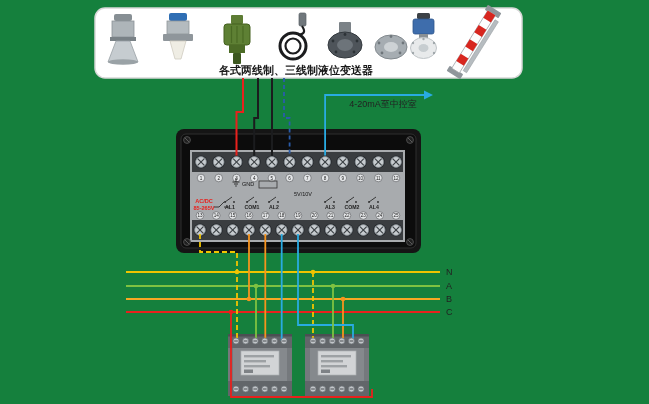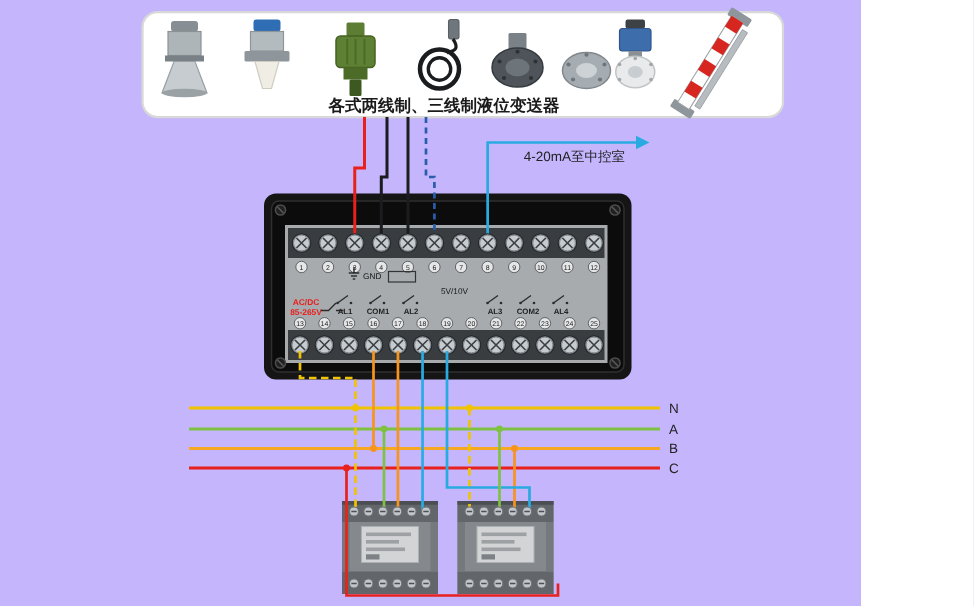--- a/index.html
+++ b/index.html
@@ -1,16 +1,16 @@
 <!DOCTYPE html>
 <html style="--wire-red: #e8211d; --wire-black: #1b1c1e; --wire-blue: #2a5caa; --wire-cyan: #29abe2; --wire-orange: #f7941d; --wire-yellow: #f0c400; --wire-green: #7fc241; --panel-case: #151515; --panel-plate: #a8abae; --terminal-strip: #3a3d40;"><head>
 <meta charset="utf-8">
 <style>
   html,body{margin:0;padding:0;background:#ffffff;}
-  .canvas{position:relative;width:574px;height:404px;background:#c4b5fd;overflow:hidden;font-family:"Liberation Sans","DejaVu Sans",sans-serif;}
+  .canvas{position:relative;width:649px;height:404px;background:#15803d;overflow:hidden;font-family:"Liberation Sans","DejaVu Sans",sans-serif;}
   svg{display:block;}
   svg text{font-family:"Liberation Sans","DejaVu Sans",sans-serif;fill:#222;}
   .caption{font-size:11px;font-weight:600;fill:#1a1a1a;}
   .arrow-label{font-size:9px;fill:#222;}
   .plate-label{font-size:5.5px;fill:#161616;}
   .red-label{font-size:5.6px;font-weight:700;fill:var(--wire-red,#e8211d);}
 </style>
 </head>
 <body>
 

